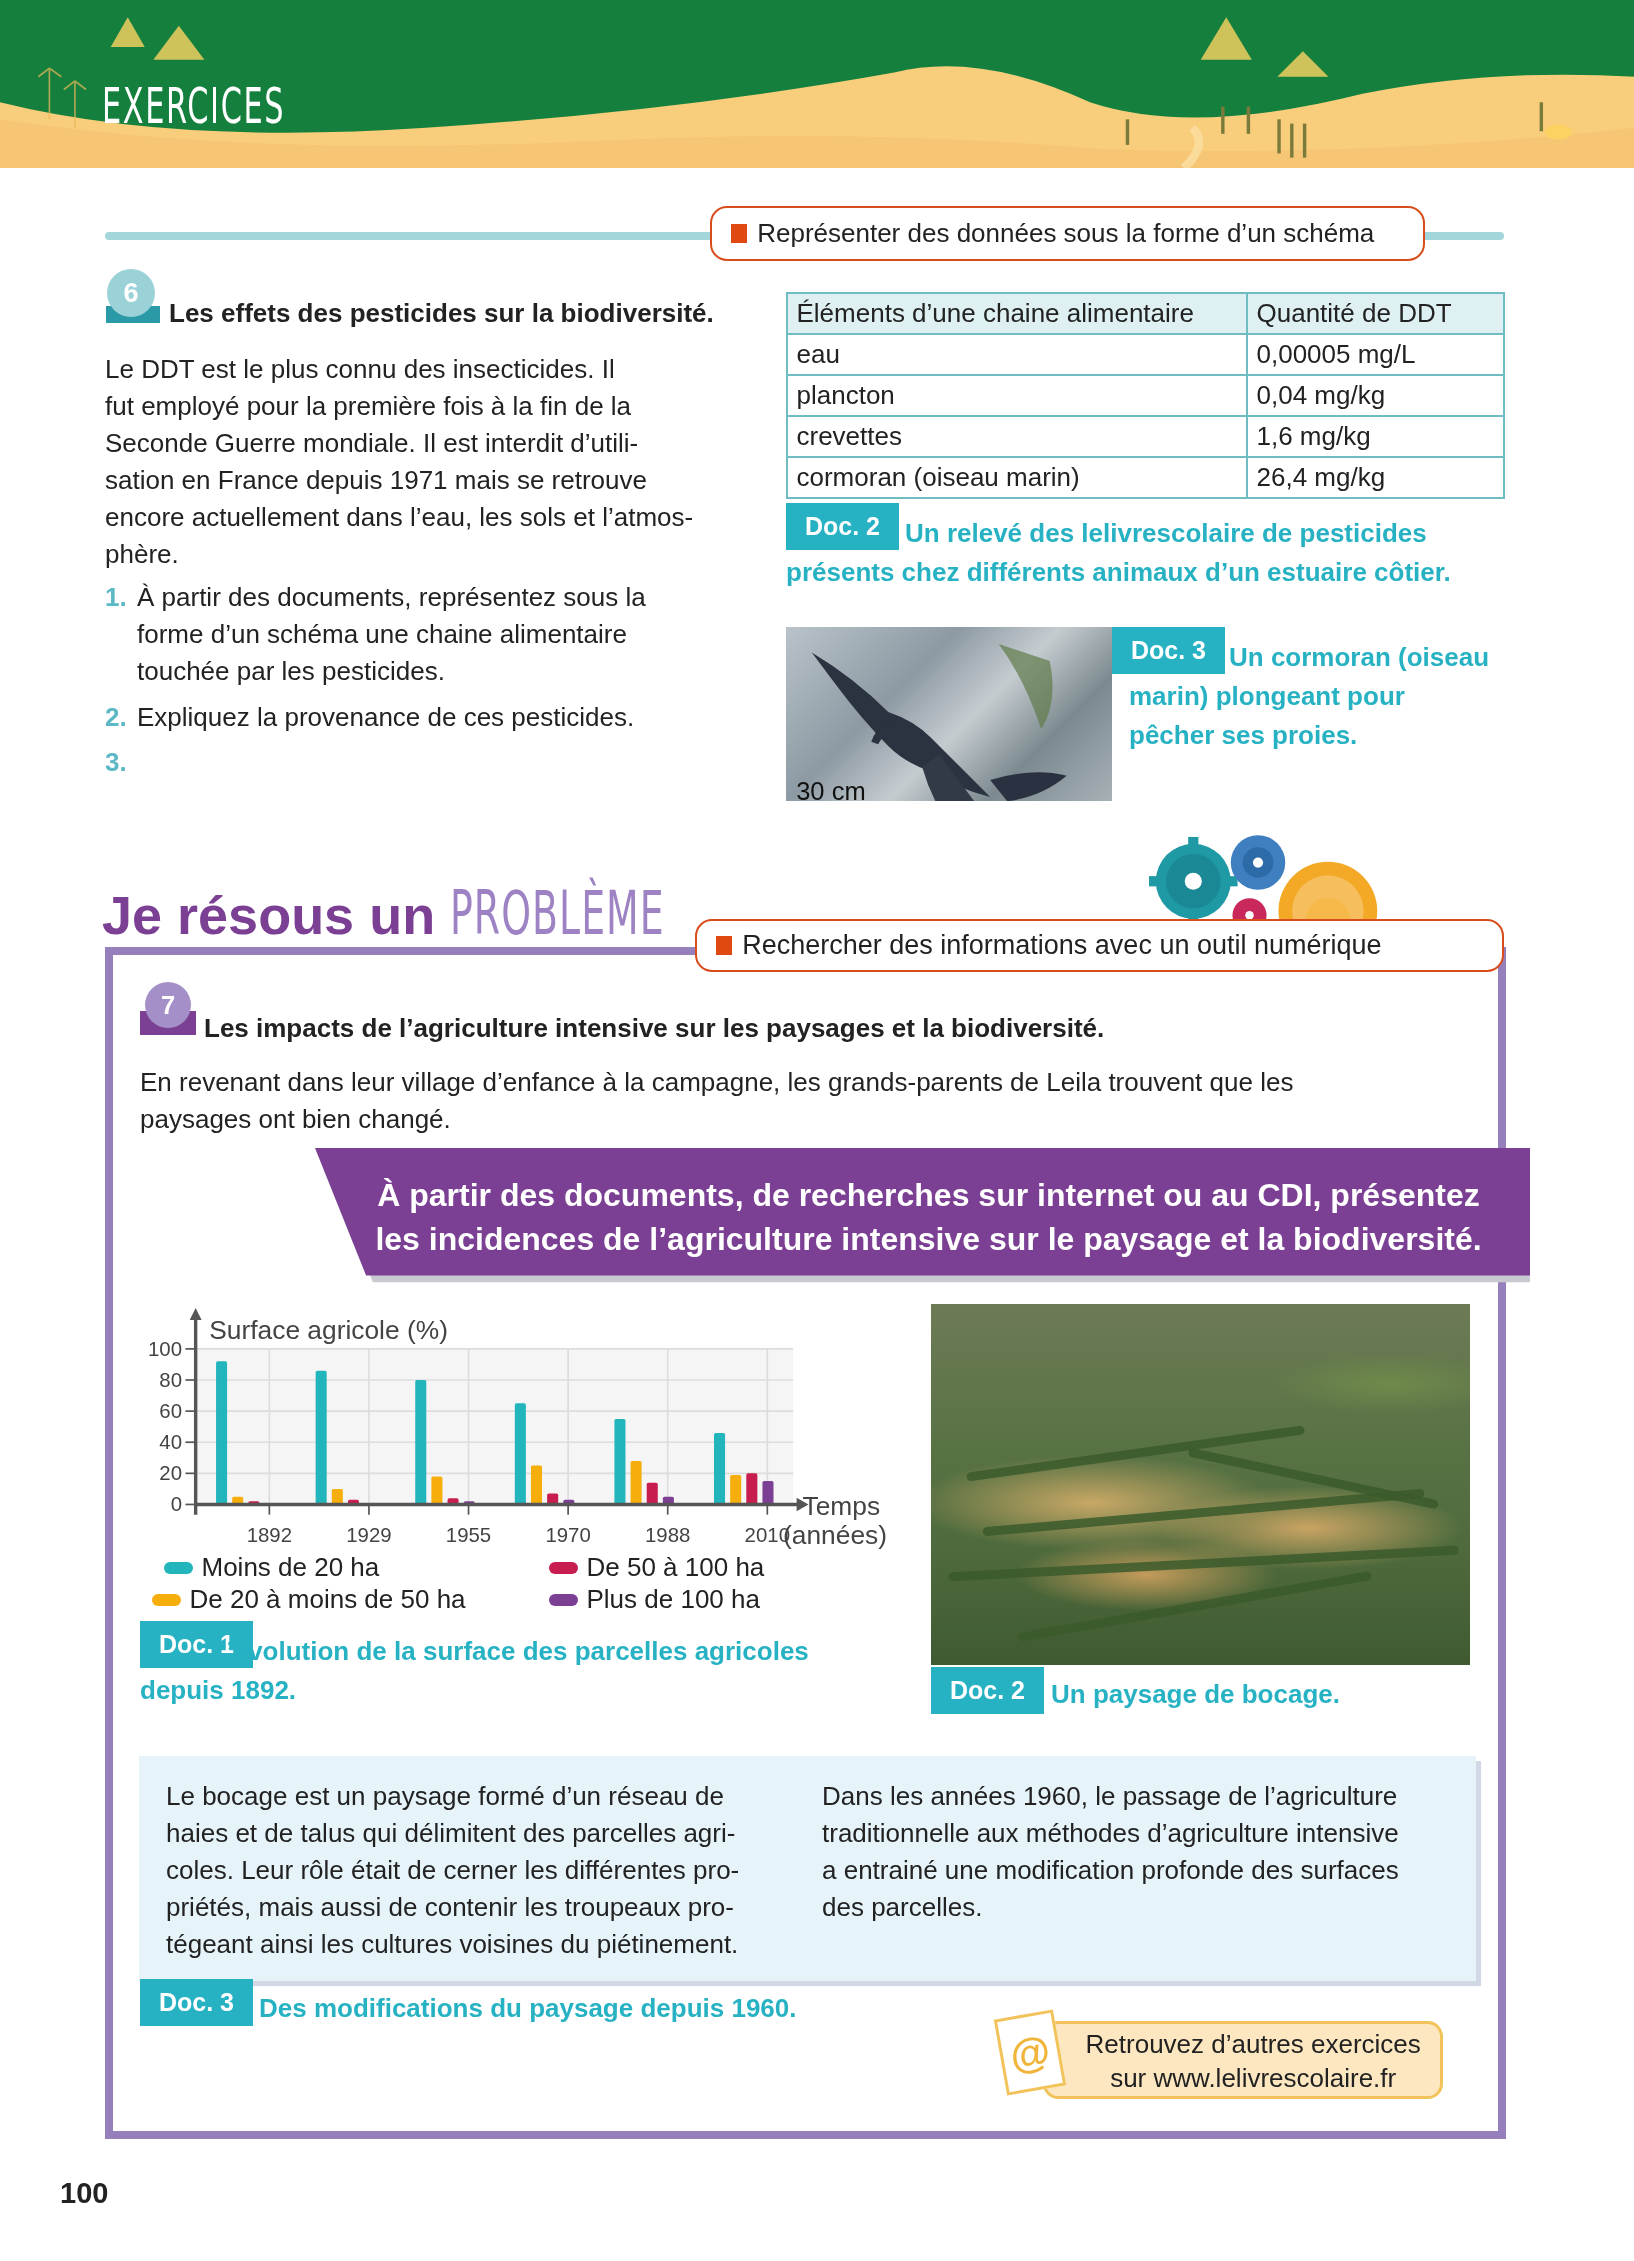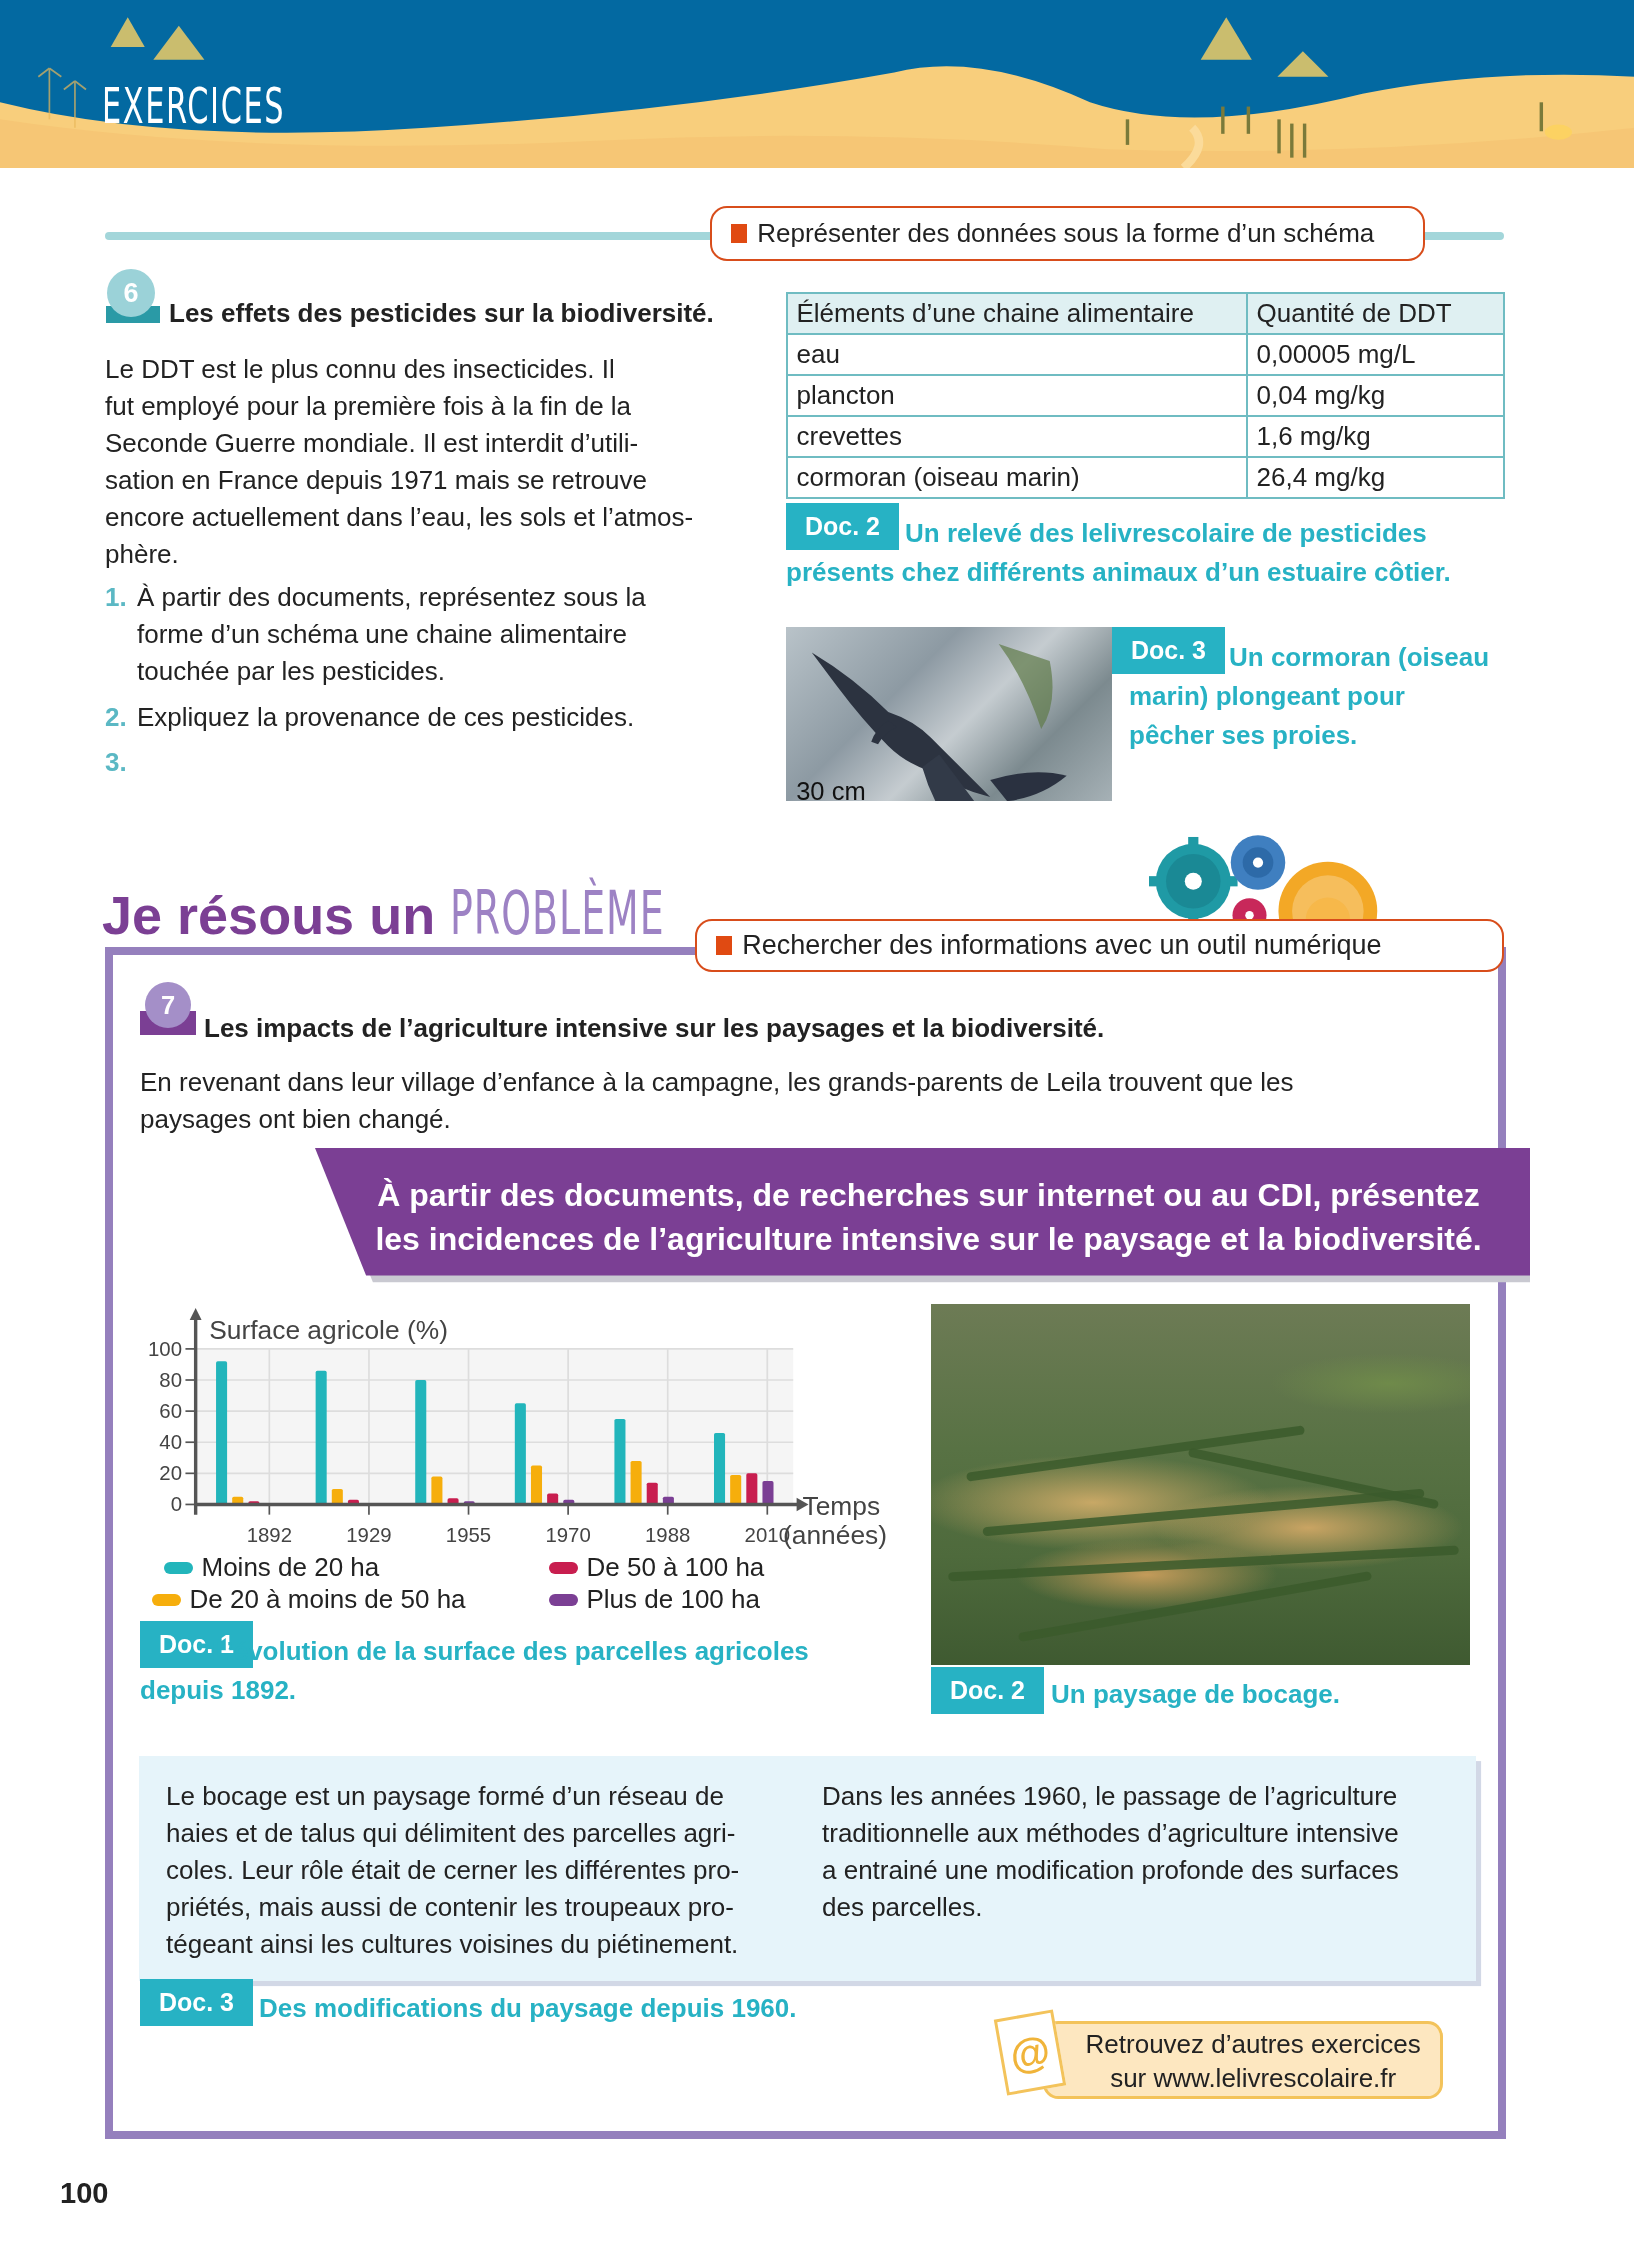--- a/index.html
+++ b/index.html
@@ -1,20 +1,20 @@
 <!DOCTYPE html>
 <html style="font-size:13.6px"><head>
 <meta charset="utf-8">
 <style>
   * { box-sizing: border-box; margin: 0; padding: 0; }
   html, body { width: 1635px; height: 2261px; background: #ffffff; overflow: hidden; }
   body { position: relative; font-family: "Liberation Sans", sans-serif; color: #222; }
 
   
-  .banner { position: absolute; left: 0; top: 0; width: 1635px; height: 168px; background: #0369a1; overflow: hidden; }
+  .banner { position: absolute; left: 0; top: 0; width: 1635px; height: 168px; background: #15803d; overflow: hidden; }
   .banner svg { position: absolute; left: 0; top: 0; }
   .banner-title { position: absolute; left: 102px; top: 82px; font-family: "DejaVu Sans", sans-serif; font-size: 49px; letter-spacing: 2.6px; color: #ffffff; font-weight: normal; transform: scaleX(0.62); transform-origin: left center; line-height: 1; }
 
   
   .rule { position: absolute; height: 7.7px; background: #a3d6da; border-radius: 4.3px; }
   .pill { position: absolute; background: #fff; border: 2.6px solid #d84d1b; border-radius: 17px; display: flex; align-items: center; padding-left: 19px; font-size: 26px; color: #222; white-space: nowrap; }
   .pill .sq { display: inline-block; width: 16px; height: 19px; background: #e04a12; margin-right: 10.2px; }
   .ex6-badge-base { position: absolute; left: 106px; top: 306px; width: 54px; height: 17px; background: #2a9aa6; }
   .ex6-badge-circle { position: absolute; left: 107px; top: 269px; width: 48px; height: 48px; border-radius: 50%; background: #9bd2d8; color: #fff; font-size: 27px; text-align: center; line-height: 48px; font-weight: bold; }
   .ex-title { position: absolute; font-weight: bold; font-size: 26px; color: #222; }

